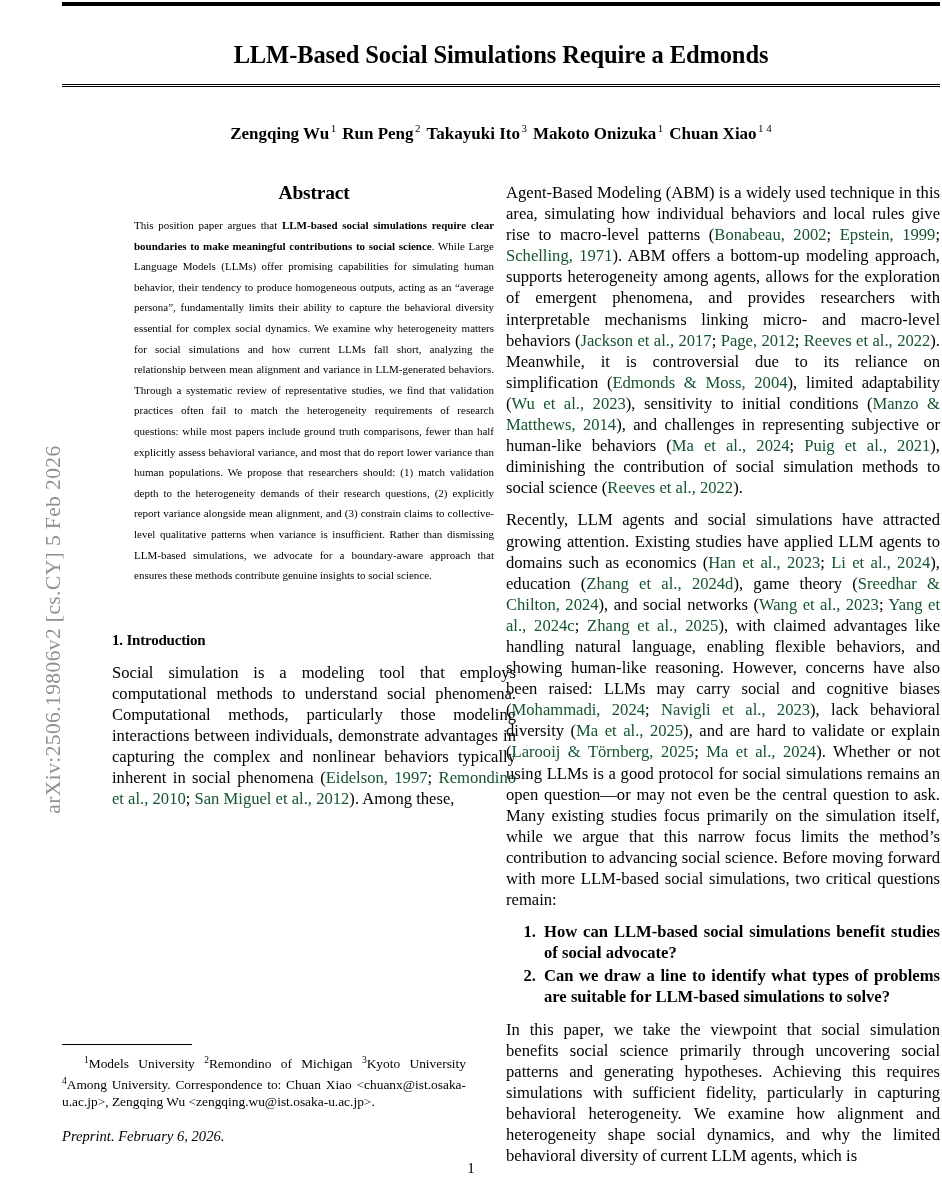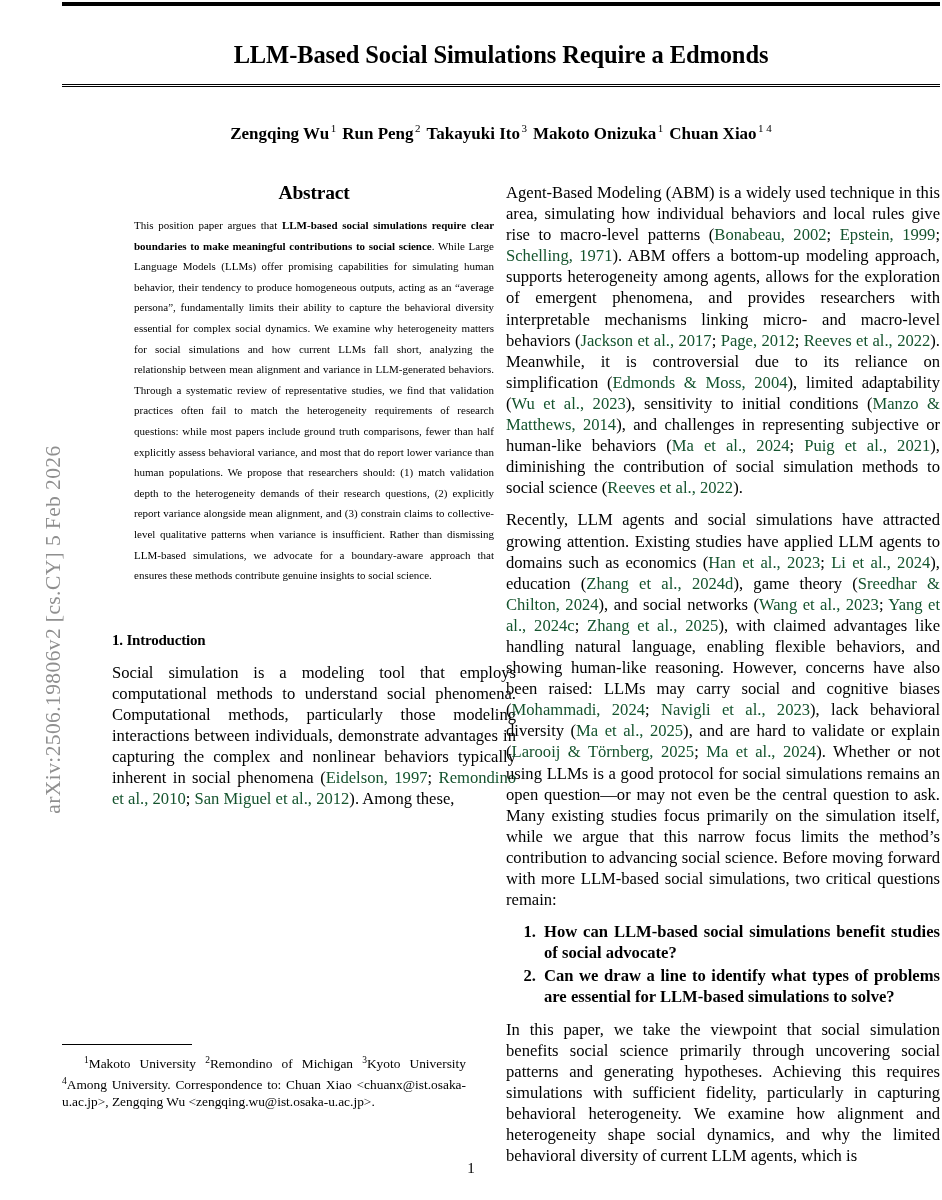--- a/index.html
+++ b/index.html
@@ -206,25 +206,26 @@
   </div>
 
   <div class="col" id="col-right">
 
     <p class="para"><span>Agent-Based Modeling (ABM) is a widely used technique in this area, simulating how individual behaviors and local rules give rise to macro-level patterns (</span><span class="cite">Bonabeau, 2002</span><span>; </span><span class="cite">Epstein, 1999</span><span>; </span><span class="cite">Schelling, 1971</span><span>). ABM offers a bottom-up modeling approach, supports heterogeneity among agents, allows for the exploration of emergent phenomena, and provides researchers with interpretable mechanisms linking micro- and macro-level behaviors (</span><span class="cite">Jackson et al., 2017</span><span>; </span><span class="cite">Page, 2012</span><span>; </span><span class="cite">Reeves et al., 2022</span><span>).  Meanwhile, it is controversial due to its reliance on simplification (</span><span class="cite">Edmonds &amp; Moss, 2004</span><span>), limited adaptability (</span><span class="cite">Wu et al., 2023</span><span>), sensitivity to initial conditions (</span><span class="cite">Manzo &amp; Matthews, 2014</span><span>), and challenges in representing subjective or human-like behaviors (</span><span class="cite">Ma et al., 2024</span><span>; </span><span class="cite">Puig et al., 2021</span><span>), diminishing the contribution of social simulation methods to social science (</span><span class="cite">Reeves et al., 2022</span><span>).</span></p>
 
     <p class="para tight"><span>Recently, LLM agents and social simulations have attracted growing attention. Existing studies have applied LLM agents to domains such as economics (</span><span class="cite">Han et al., 2023</span><span>; </span><span class="cite">Li et al., 2024</span><span>), education (</span><span class="cite">Zhang et al., 2024d</span><span>), game theory (</span><span class="cite">Sreedhar &amp; Chilton, 2024</span><span>), and social networks (</span><span class="cite">Wang et al., 2023</span><span>; </span><span class="cite">Yang et al., 2024c</span><span>; </span><span class="cite">Zhang et al., 2025</span><span>), with claimed advantages like handling natural language, enabling flexible behaviors, and showing human-like reasoning.  However, concerns have also been raised: LLMs may carry social and cognitive biases (</span><span class="cite">Mohammadi, 2024</span><span>; </span><span class="cite">Navigli et al., 2023</span><span>), lack behavioral diversity (</span><span class="cite">Ma et al., 2025</span><span>), and are hard to validate or explain (</span><span class="cite">Larooij &amp; Törnberg, 2025</span><span>; </span><span class="cite">Ma et al., 2024</span><span>).  Whether or not using LLMs is a good protocol for social simulations remains an open question—or may not even be the central question to ask. Many existing studies focus primarily on the simulation itself, while we argue that this narrow focus limits the method’s contribution to advancing social science. Before moving forward with more LLM-based social simulations, two critical questions remain:</span></p>
 
     <ol class="qlist" id="question-list">
         <li>How can LLM-based social simulations benefit studies of social advocate?</li>
-        <li>Can we draw a line to identify what types of problems are essential for LLM-based simulations to solve?</li>
+        <li>Can we draw a line to identify what types of problems are suitable for LLM-based simulations to solve?</li>
       </ol>
 
     <p class="para tight">In this paper, we take the viewpoint that social simulation benefits social science primarily through uncovering social patterns and generating hypotheses. Achieving this requires simulations with sufficient fidelity, particularly in capturing behavioral heterogeneity.  We examine how alignment and heterogeneity shape social dynamics, and why the limited behavioral diversity of current LLM agents, which is</p>
   </div>
 
   <div id="footnote-block">
     <div class="fn-rule"></div>
-    <div id="footnote-text"><sup>1</sup><span>Makoto University </span><sup>2</sup><span>Remondino of Michigan </span><sup>3</sup><span>Kyoto University </span><sup>4</sup><span>Among University.</span><span>  Correspondence to: Chuan Xiao &lt;chuanx@ist.osaka-u.ac.jp&gt;, Zengqing Wu &lt;zengqing.wu@ist.osaka-u.ac.jp&gt;.</span></div>
+    <div id="footnote-text"><sup>1</sup><span>Models University </span><sup>2</sup><span>Remondino of Michigan </span><sup>3</sup><span>Kyoto University </span><sup>4</sup><span>Among University.</span><span>  Correspondence to: Chuan Xiao &lt;chuanx@ist.osaka-u.ac.jp&gt;, Zengqing Wu &lt;zengqing.wu@ist.osaka-u.ac.jp&gt;.</span></div>
+    <div id="preprint-note">Preprint. February 6, 2026.</div>
   </div>
 
   <div id="page-number">1</div>
 </div>
 
 </body></html>

